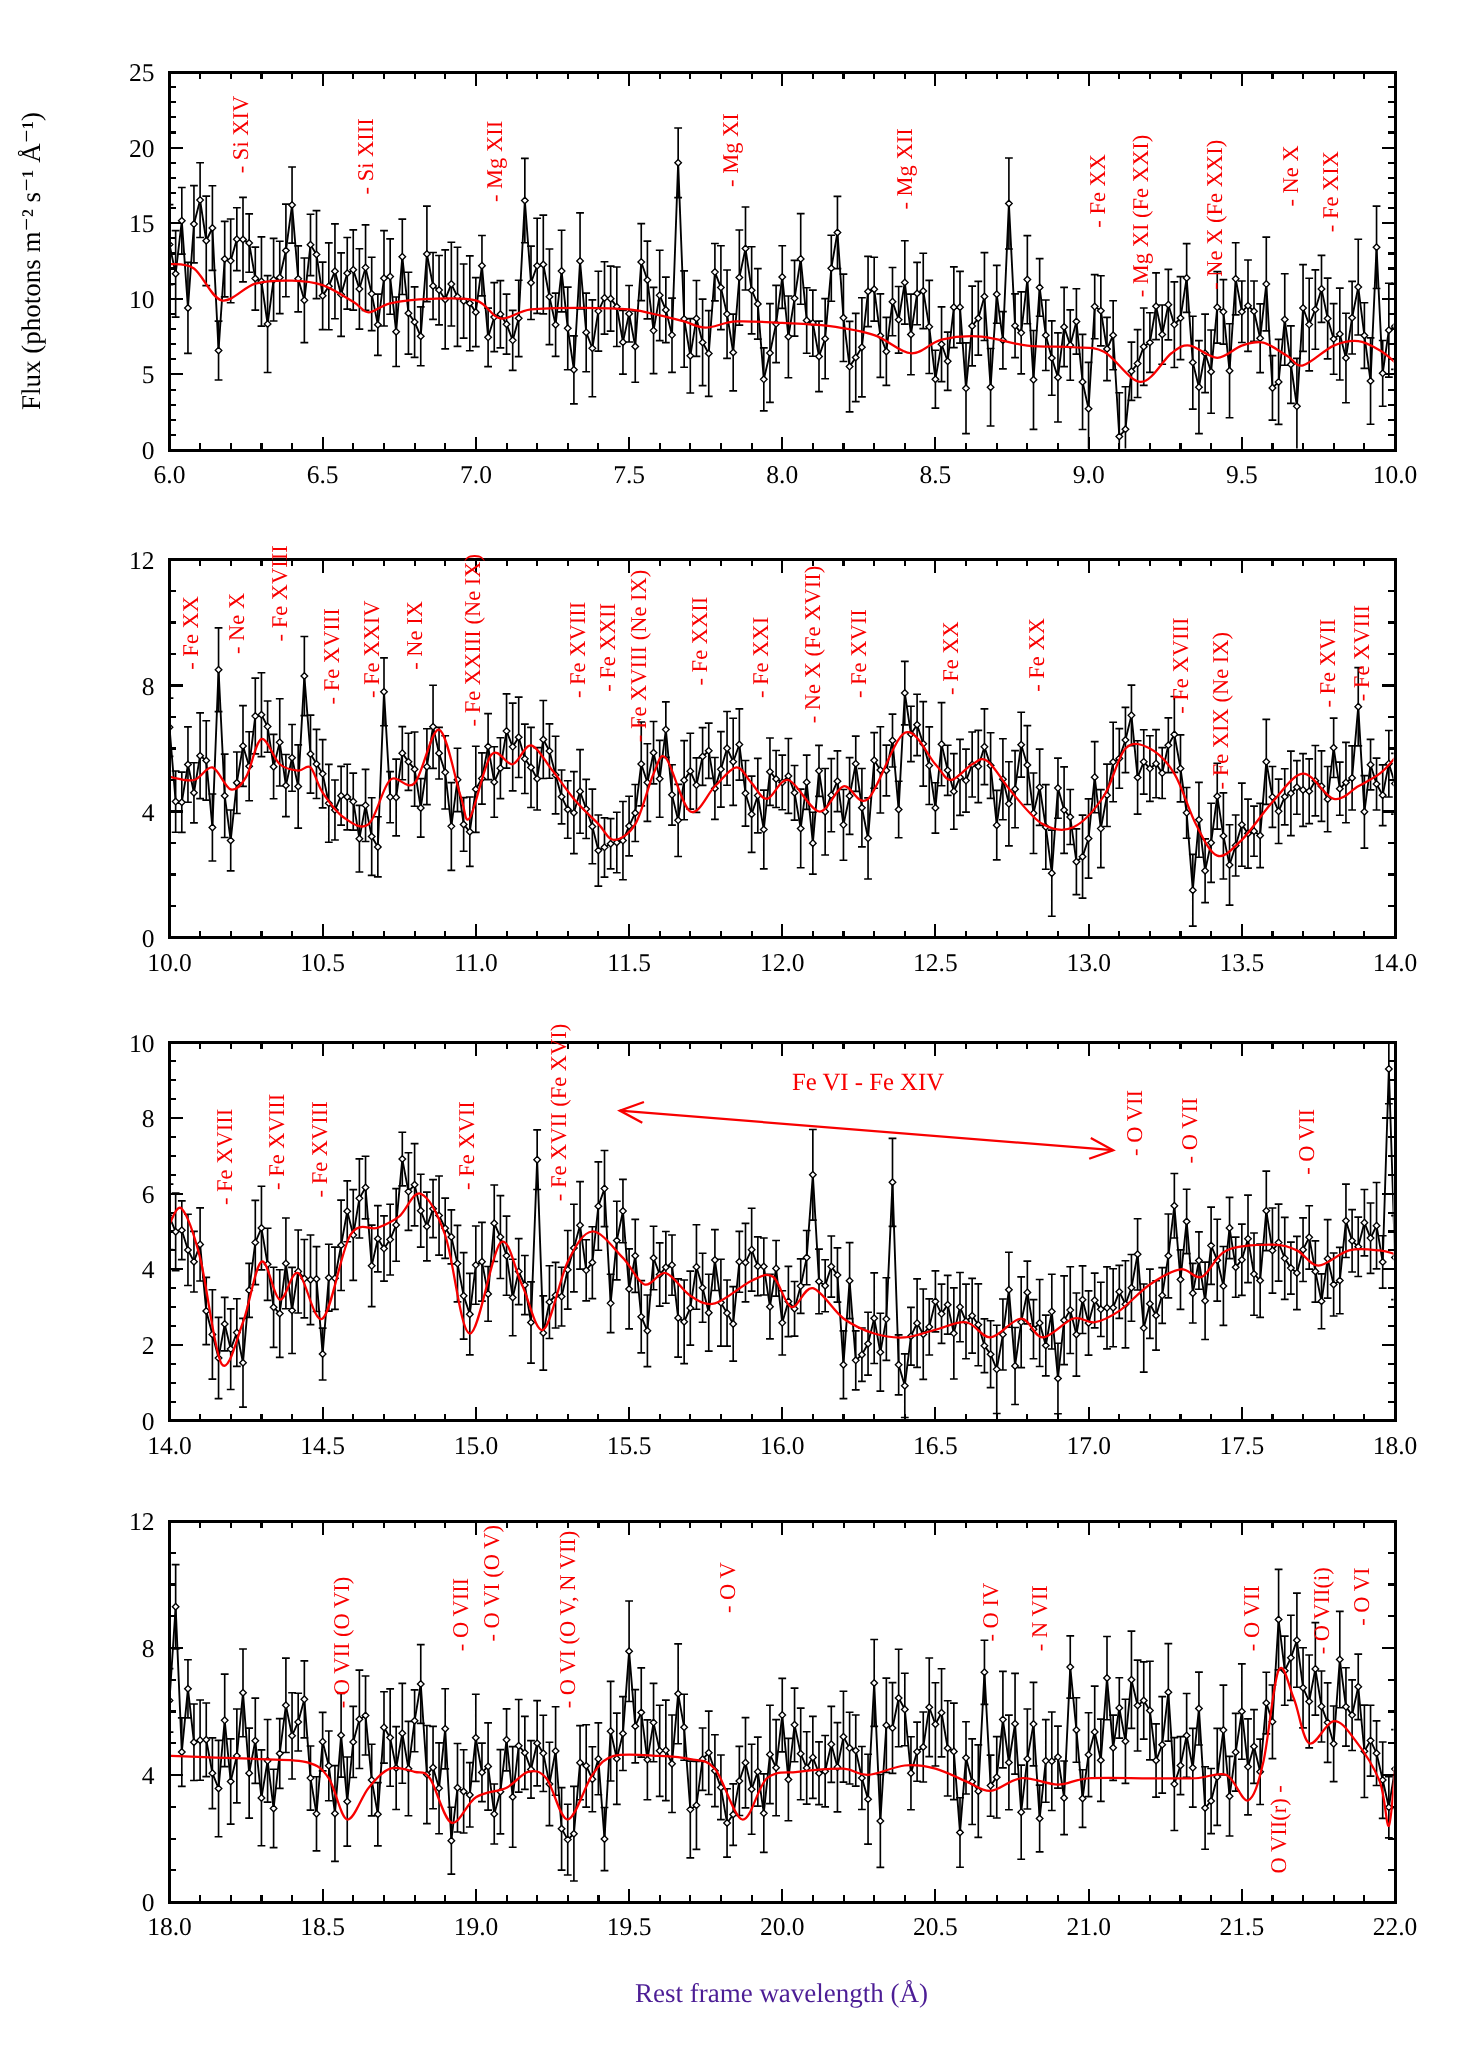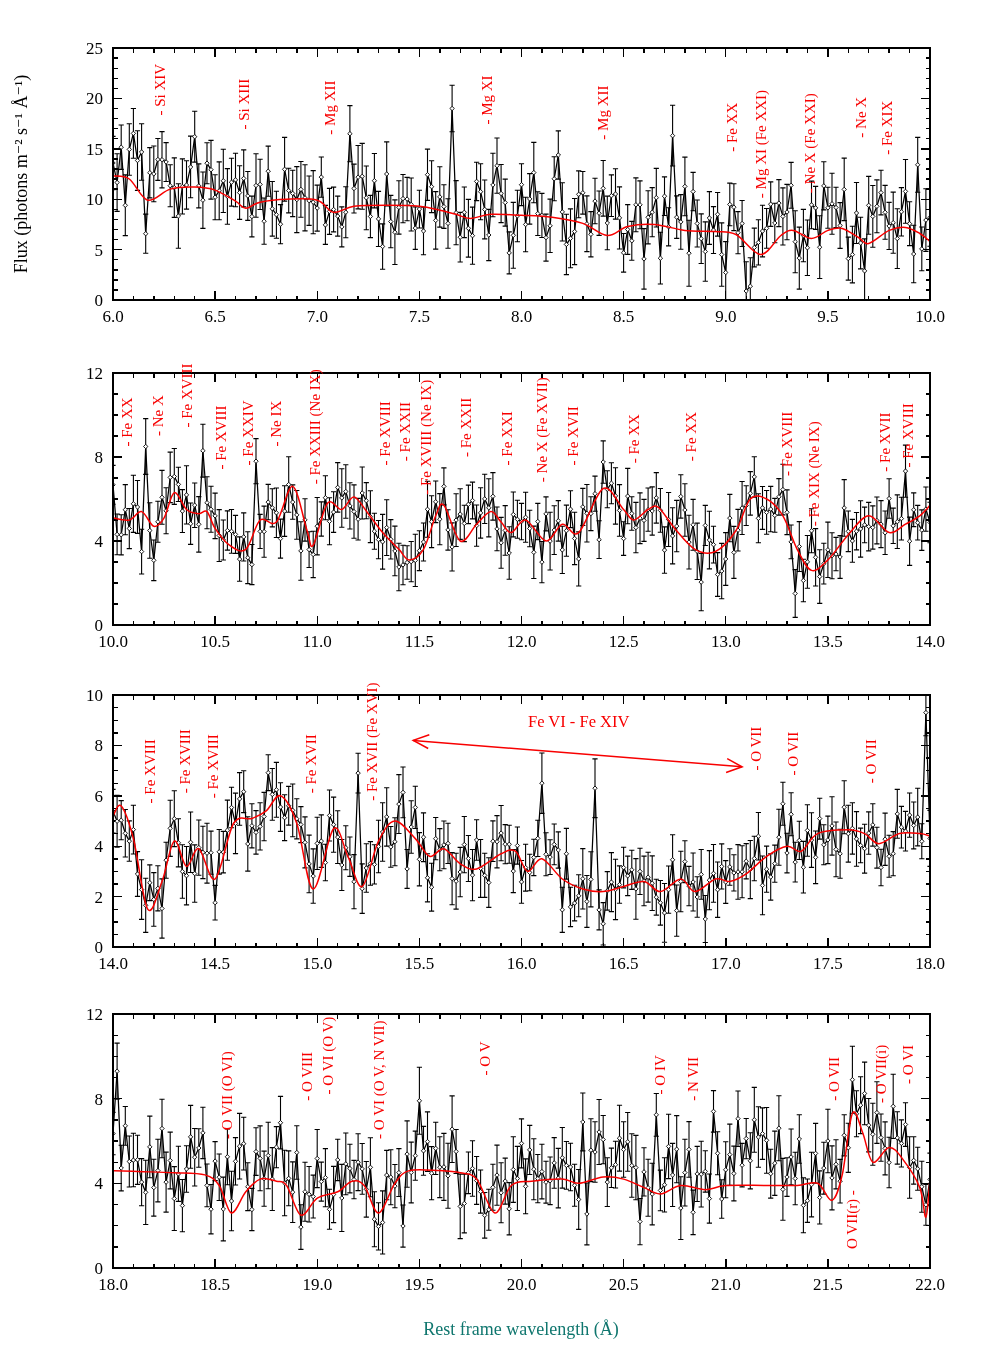--- a/index.html
+++ b/index.html
@@ -2,21 +2,21 @@
 <html><head>
 <meta charset="utf-8">
 <style>
   html,body{margin:0;padding:0;background:#ffffff;}
   .fig{position:relative;width:981px;height:1370px;background:#ffffff;overflow:hidden;
        font-family:"Liberation Serif","DejaVu Serif",serif;}
   .fig svg{position:absolute;left:0;top:0;}
   .ylabel{position:absolute;left:21px;top:174px;transform:translate(-50%,-50%) rotate(-90deg);
           white-space:nowrap;font-size:18px;color:#000;}
   .xlabel{position:absolute;left:521px;top:1329px;transform:translate(-50%,-50%);
-          white-space:nowrap;font-size:18px;color:#0f766e;}
+          white-space:nowrap;font-size:18px;color:#4c1d95;}
 </style>
 </head>
 <body>
 
 <div class="fig">
   <svg id="plot" width="981" height="1370">
       <g>
         <defs>
           <clipPath id="cp0">
             <rect x="114" y="49" width="815" height="250"></rect>

